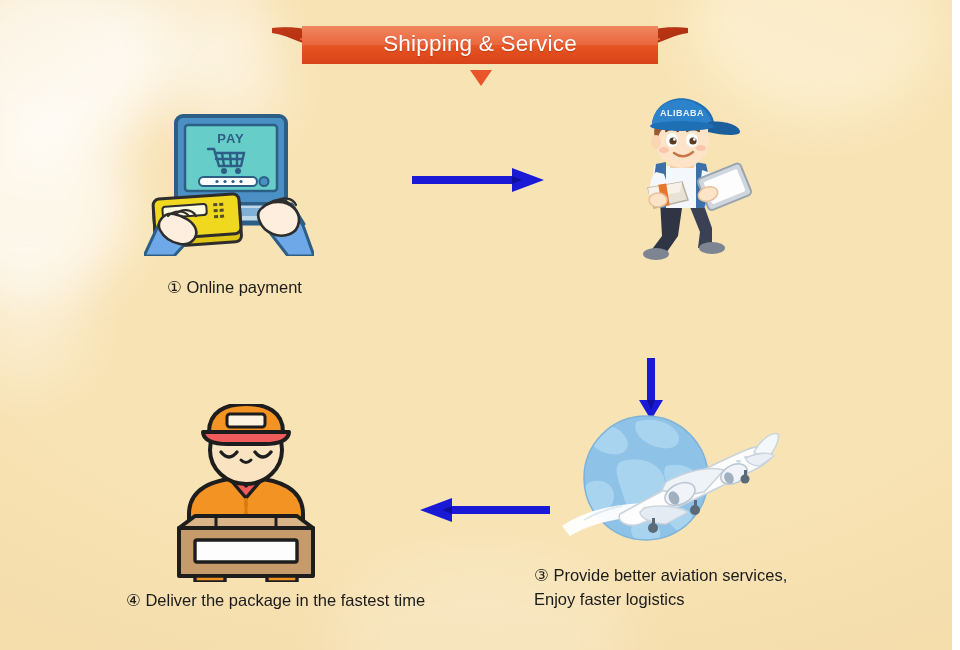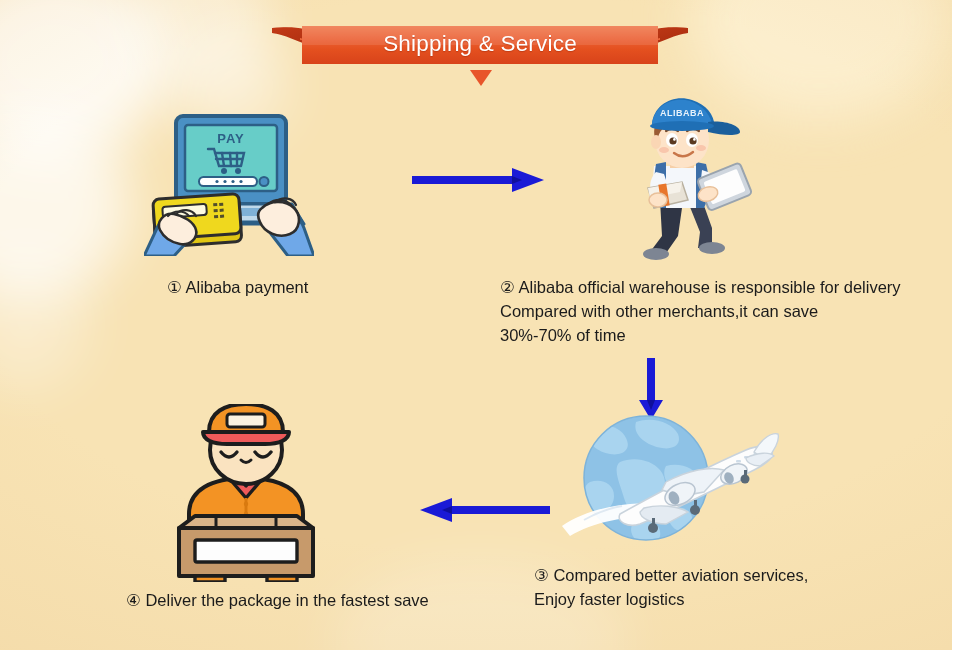--- a/index.html
+++ b/index.html
@@ -166,21 +166,21 @@
       <path d="M24 112 C 30 106 40 106 45 112" fill="none" stroke="#2d2d2d" stroke-width="2.2" stroke-linecap="round"></path>
       <path d="M32 110 C 38 104 48 105 52 112" fill="none" stroke="#2d2d2d" stroke-width="2.2" stroke-linecap="round"></path>
 
       <path d="M170 152 L160 124 C 156 112 142 108 134 116 L124 126 L144 152 Z" fill="#6fa8e8" stroke="#2d5f86" stroke-width="3" stroke-linejoin="round"></path>
       <path d="M118 104 C 126 96 142 96 150 104 C 158 112 156 126 146 130 C 134 135 120 128 116 118 C 113 112 114 107 118 104 Z" fill="#fdeedd" stroke="#2d2d2d" stroke-width="2.6"></path>
       <path d="M124 100 C 132 94 142 95 147 101" fill="none" stroke="#2d2d2d" stroke-width="2.2" stroke-linecap="round"></path>
       <path d="M131 98 C 139 92 149 94 152 101" fill="none" stroke="#2d2d2d" stroke-width="2.2" stroke-linecap="round"></path>
     </svg>
   </div>
 
-  <div class="caption c1">① Alibaba payment</div>
+  <div class="caption c1">① Online payment</div>
 
   <div class="arrow ar-right">
     <svg width="132" height="28" viewBox="0 0 132 28">
       <path d="M0 10 L100 10 L100 2 L132 14 L100 26 L100 18 L0 18 Z" fill="#1a1ad6"></path>
       <path d="M100 10 L110 14 L100 18 Z" fill="#0f0f9c"></path>
     </svg>
   </div>
 
   <div class="ill ill-courier">
     <svg width="168" height="168" viewBox="0 0 168 168">
@@ -237,23 +237,20 @@
       <ellipse cx="97" cy="52" rx="5" ry="3" fill="#f7b9a0" opacity=".7"></ellipse>
 
       <path d="M48 28 C 50 8 70 -2 88 4 C 104 9 112 22 110 32 Z" fill="#1f6fb5"></path>
       <path d="M48 28 C 50 10 68 0 86 5 C 98 9 106 18 108 28 Z" fill="#2d82cc"></path>
       <path d="M104 26 C 122 24 136 30 136 36 C 136 40 120 40 104 36 Z" fill="#1b5f9c"></path>
       <ellipse cx="78" cy="30" rx="32" ry="5" fill="#1f6fb5"></ellipse>
       <text x="78" y="20" font-family="Liberation Sans, sans-serif" font-size="9" font-weight="bold" fill="#e8f2fb" text-anchor="middle" letter-spacing="0.5">ALIBABA</text>
     </svg>
   </div>
 
-  <div class="caption c2">② Alibaba official warehouse is responsible for delivery
-    Compared with other merchants,it can save
-    30%-70% of time</div>
 
   <div class="arrow ar-down">
     <svg width="30" height="62" viewBox="0 0 30 62">
       <path d="M11 0 L19 0 L19 42 L27 42 L15 62 L3 42 L11 42 Z" fill="#1a1ad6"></path>
       <path d="M11 42 L15 52 L19 42 Z" fill="#0f0f9c"></path>
     </svg>
   </div>
 
   <div class="ill ill-globe">
     <svg width="232" height="150" viewBox="0 0 232 150">
@@ -302,21 +299,21 @@
         <rect x="104" y="110" width="3" height="8"></rect>
           <circle cx="105" cy="120" r="5"></circle>
         <rect x="146" y="92" width="3" height="8"></rect>
           <circle cx="147" cy="102" r="5"></circle>
         <rect x="196" y="62" width="3" height="7"></rect>
           <circle cx="197" cy="71" r="4.5"></circle>
       </g>
     </svg>
   </div>
 
-  <div class="caption c3">③ Compared better aviation services,
+  <div class="caption c3">③ Provide better aviation services,
      Enjoy faster logistics</div>
 
   <div class="arrow ar-left">
     <svg width="130" height="28" viewBox="0 0 130 28">
       <path d="M130 10 L32 10 L32 2 L0 14 L32 26 L32 18 L130 18 Z" fill="#1a1ad6"></path>
       <path d="M32 10 L22 14 L32 18 Z" fill="#0f0f9c"></path>
     </svg>
   </div>
 
   <div class="ill ill-porter">
@@ -349,15 +346,15 @@
       <rect x="40" y="136" width="102" height="22" rx="2" fill="#fdfdfd" stroke="#1d1d1d" stroke-width="3.4"></rect>
 
       <line x1="61" y1="112" x2="61" y2="124" stroke="#1d1d1d" stroke-width="3"></line>
       <line x1="121" y1="112" x2="121" y2="124" stroke="#1d1d1d" stroke-width="3"></line>
 
       <path d="M40 172 L70 172 L70 178 L40 178 Z" fill="#f39324" stroke="#1d1d1d" stroke-width="3.4" stroke-linejoin="round"></path>
       <path d="M112 172 L142 172 L142 178 L112 178 Z" fill="#f39324" stroke="#1d1d1d" stroke-width="3.4" stroke-linejoin="round"></path>
     </svg>
   </div>
 
-  <div class="caption c4">④ Deliver the package in the fastest save</div>
+  <div class="caption c4">④ Deliver the package in the fastest time</div>
 
 </div>
 
 </body></html>

